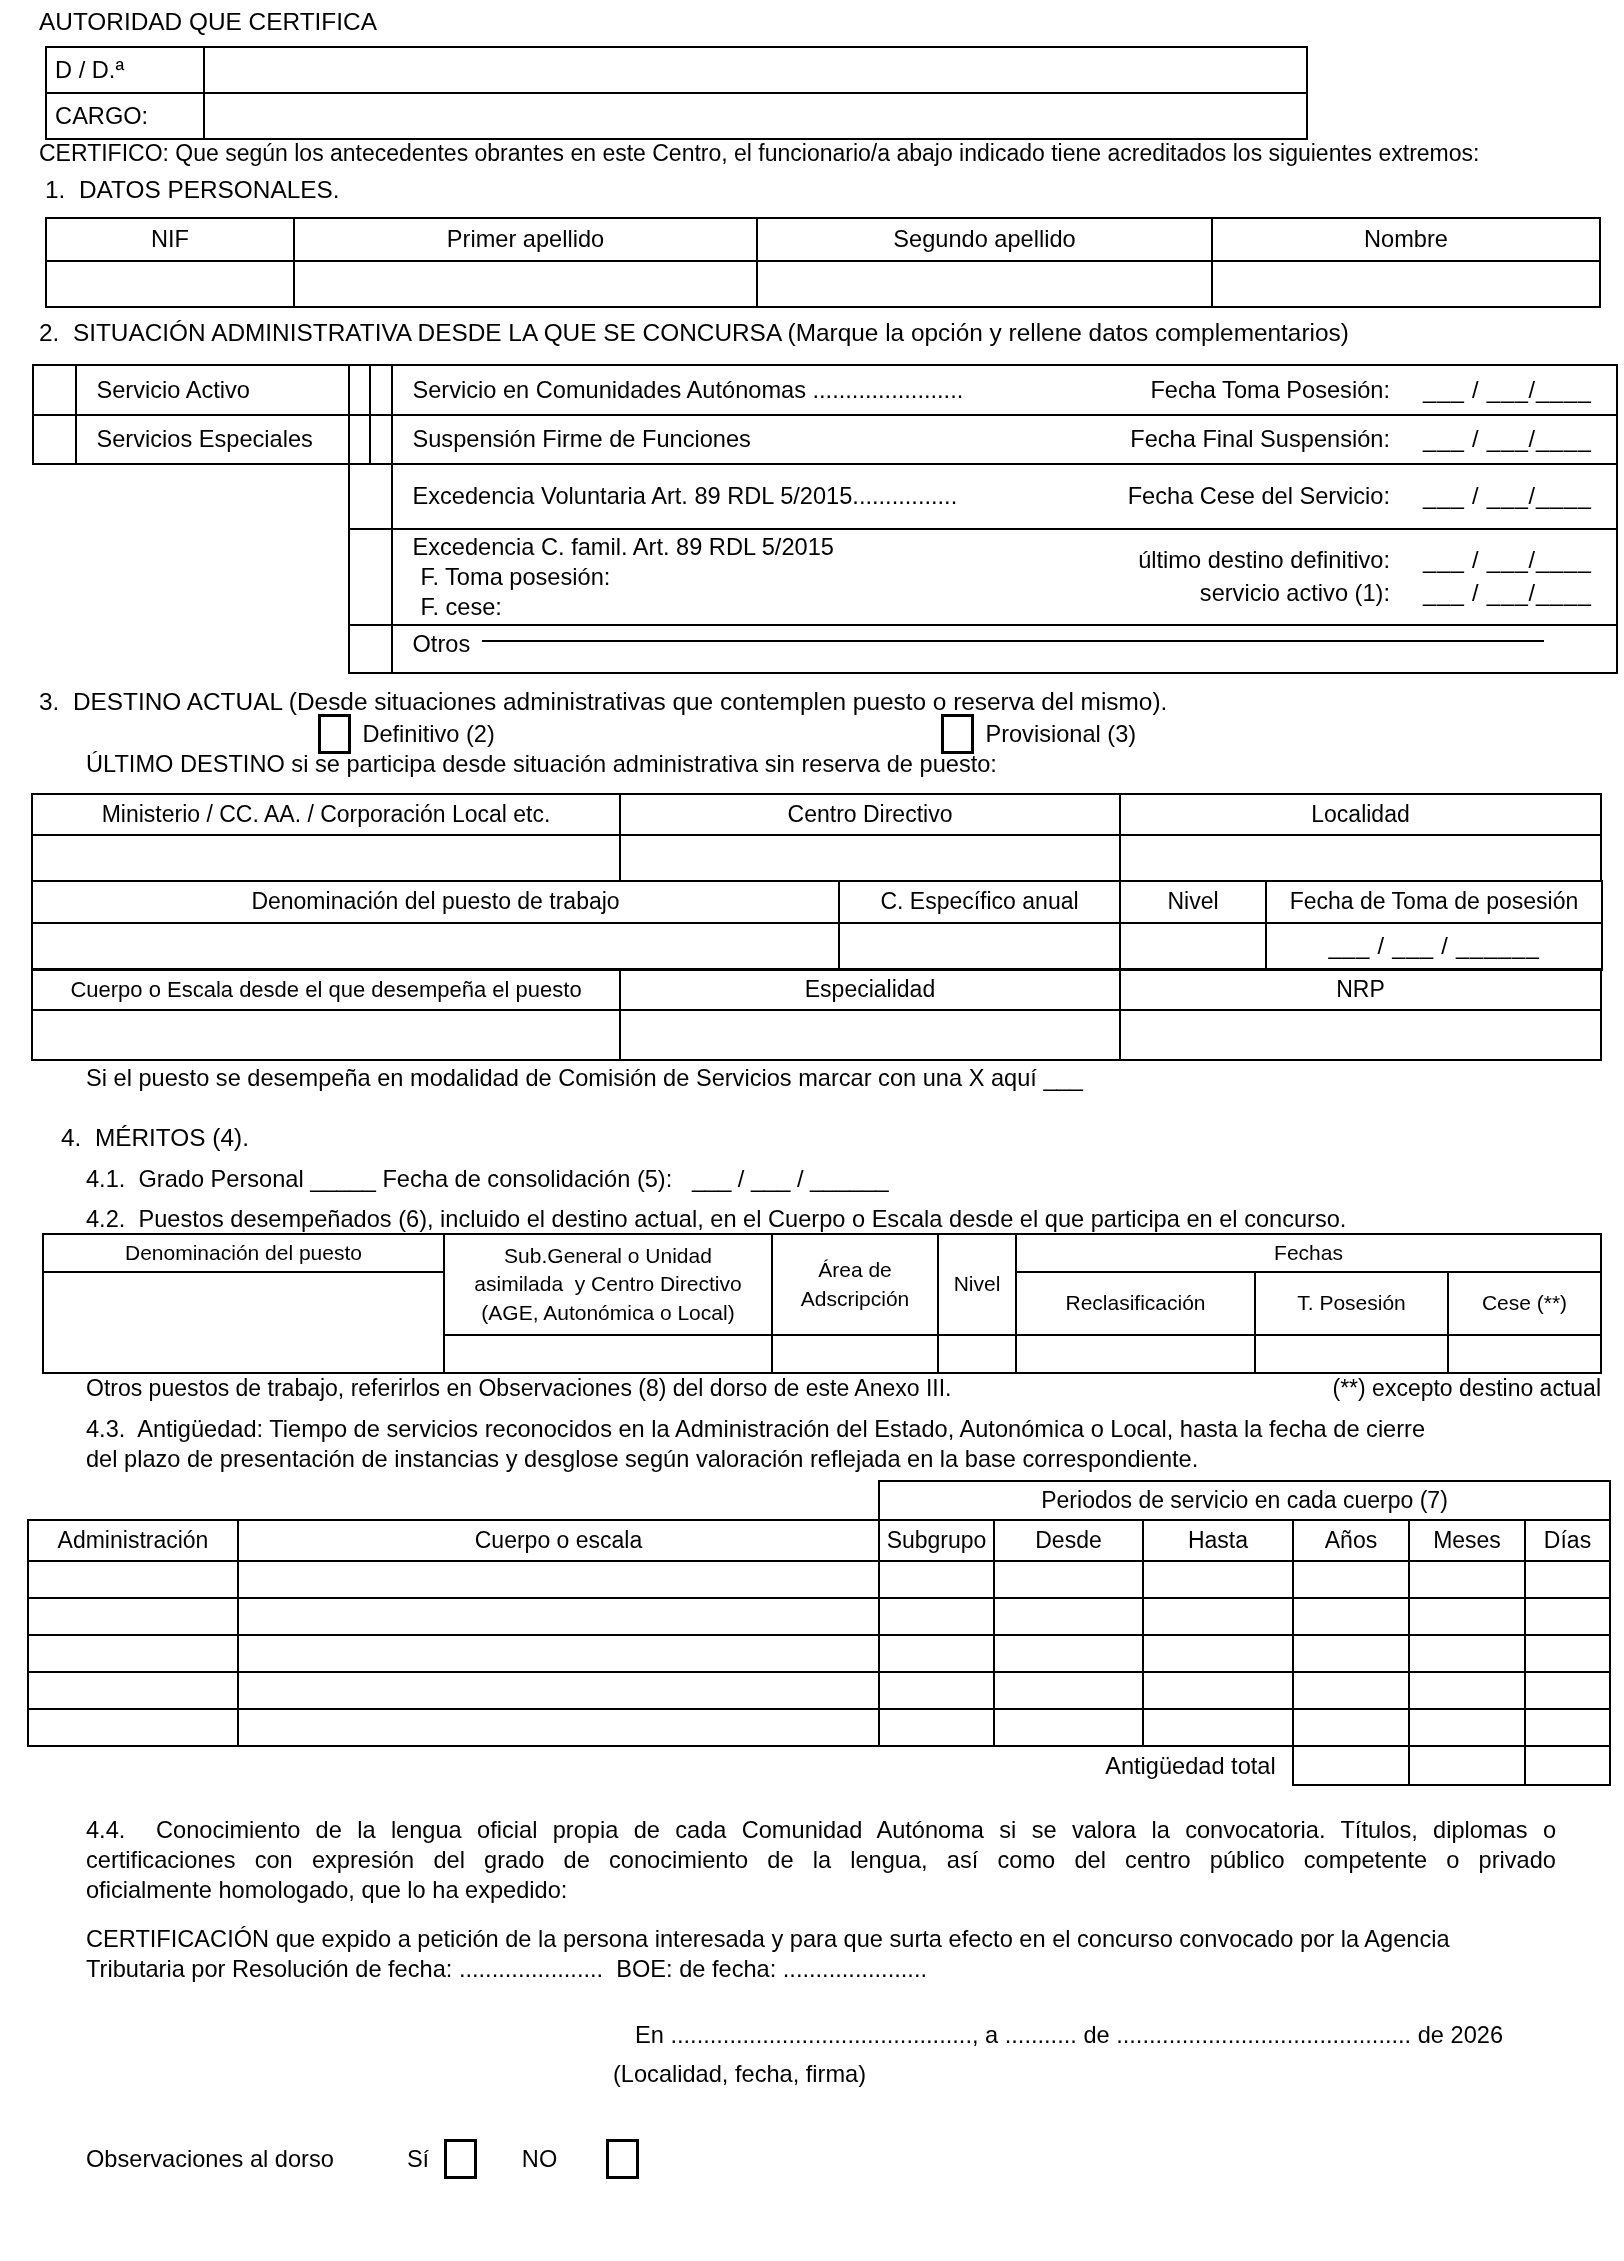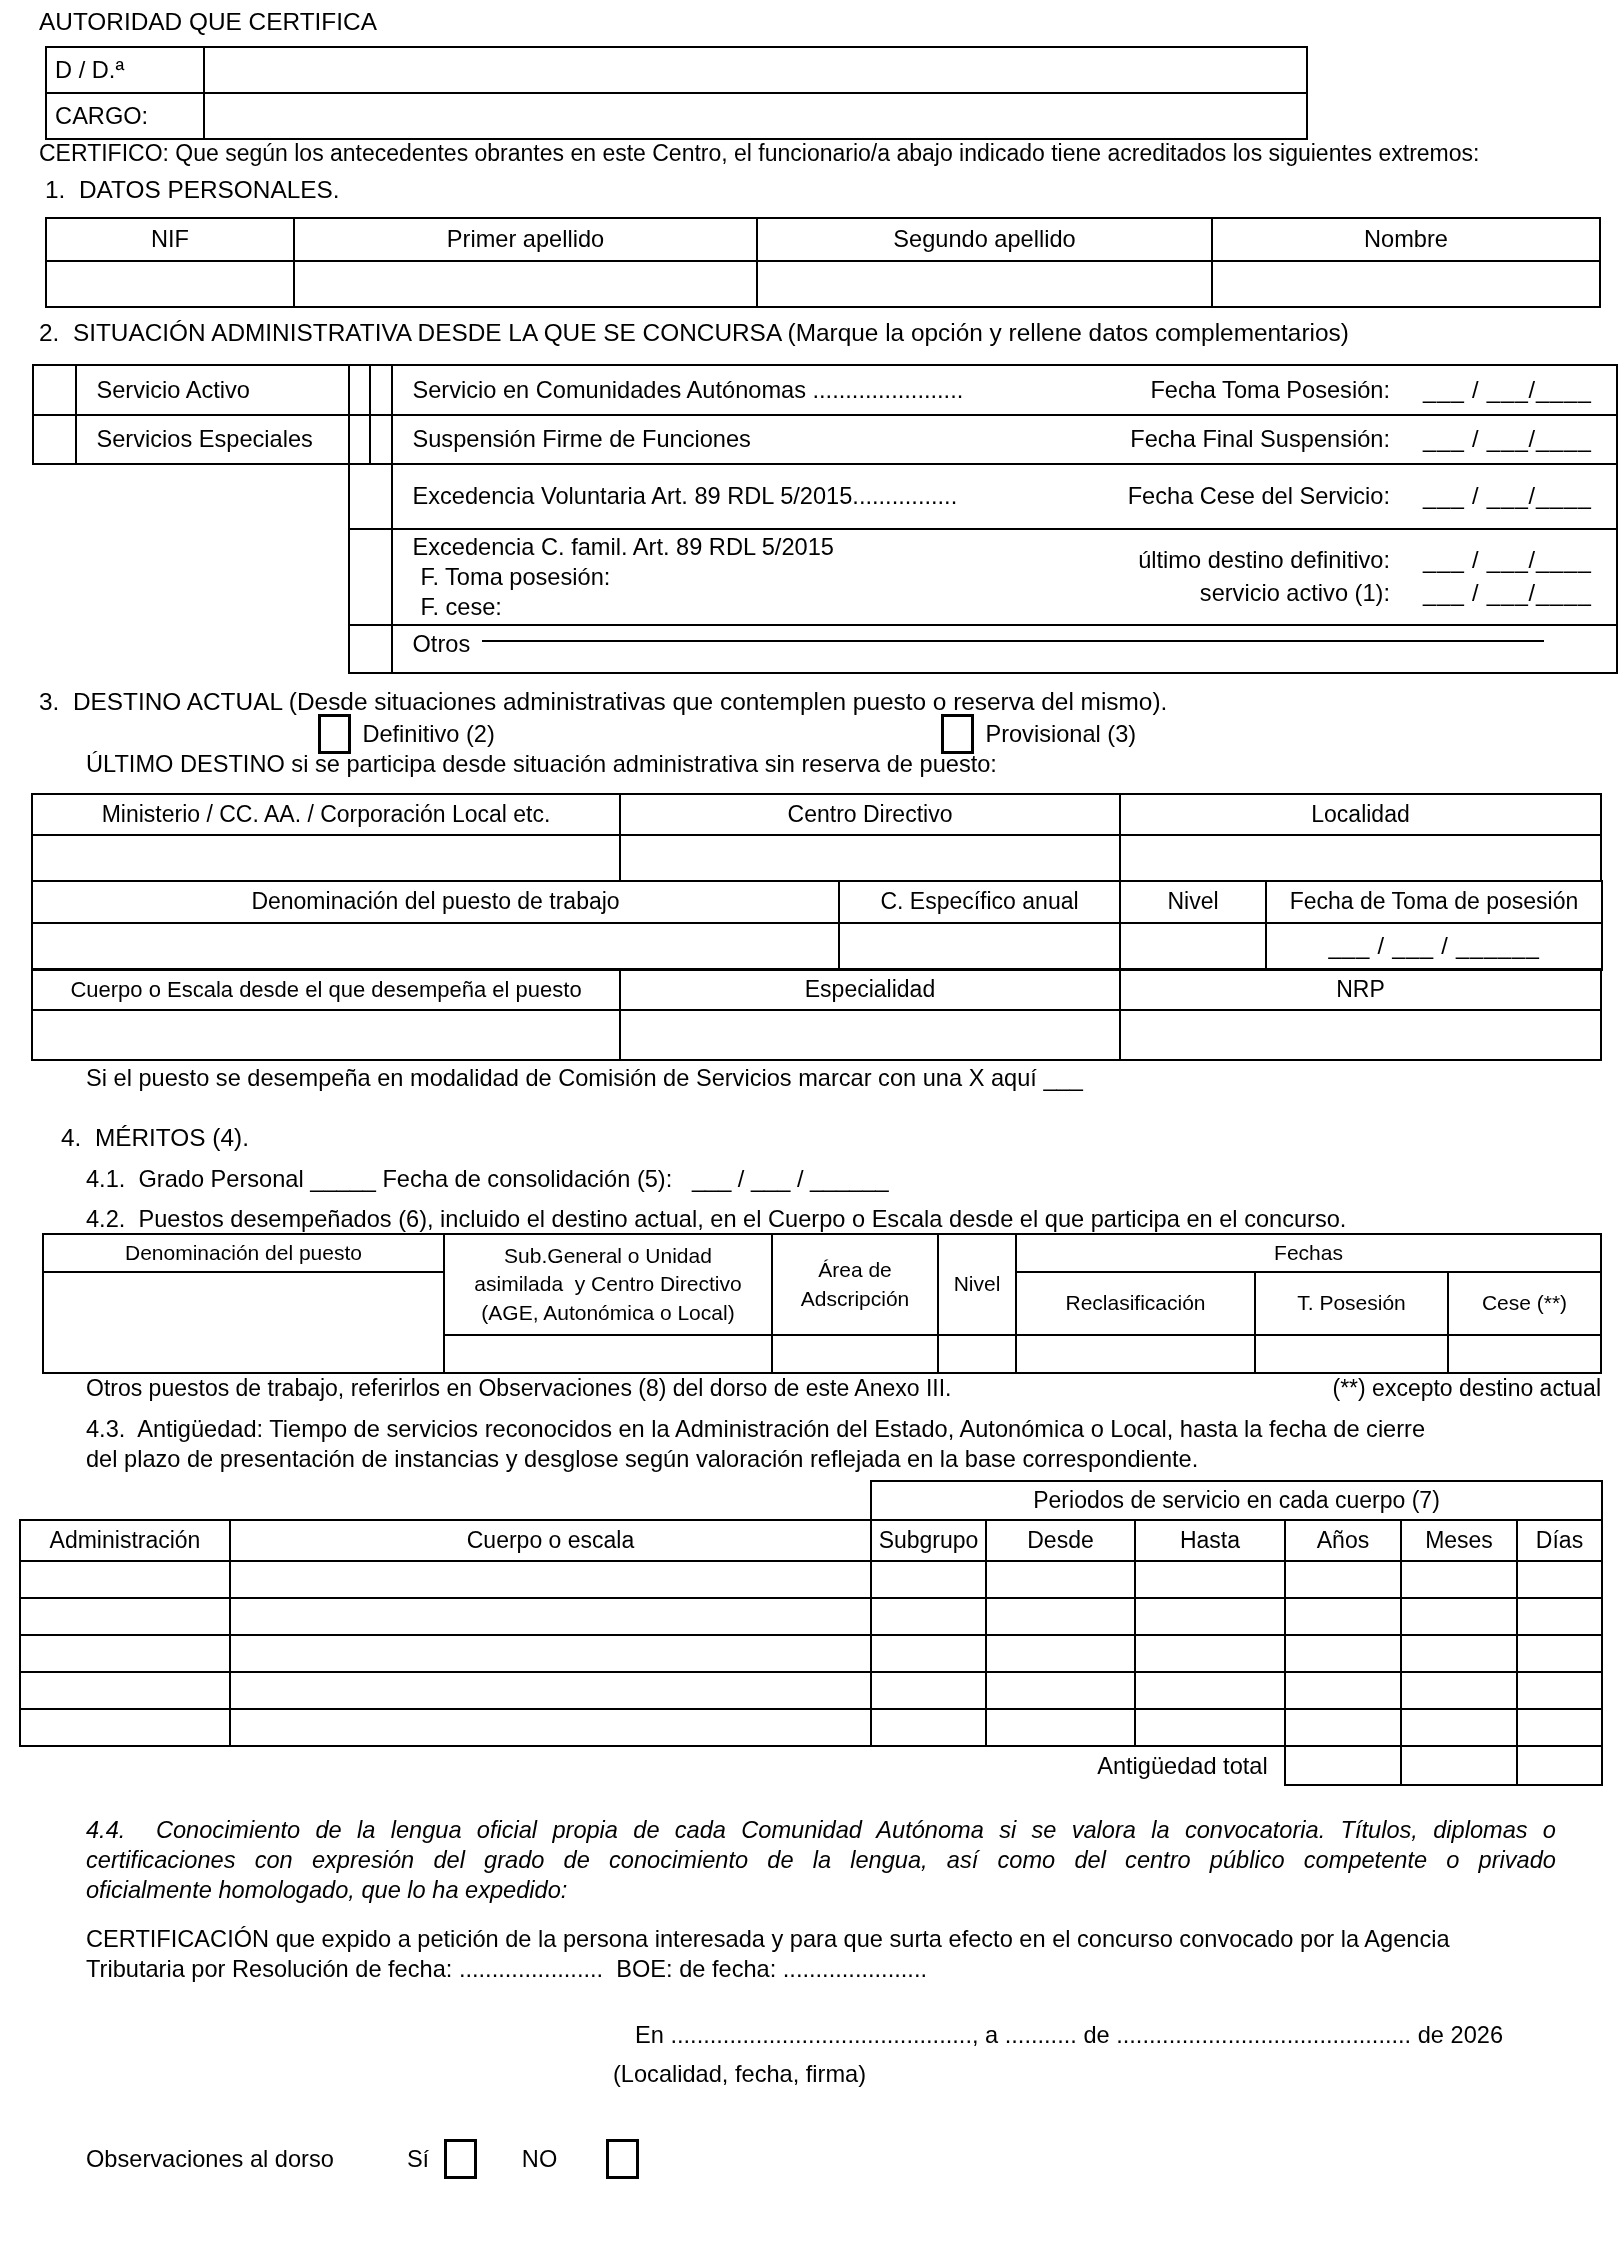--- a/index.html
+++ b/index.html
@@ -316,21 +316,21 @@
   <div class="abs" style="left:86px;top:1375px;width:1515px;display:flex;justify-content:space-between;font-size:23px;">
     <span data-bind="s4.note_left">Otros puestos de trabajo, referirlos en Observaciones (8) del dorso de este Anexo III.</span>
     <span data-bind="s4.note_right">(**) excepto destino actual</span>
   </div>
 
   <div class="abs par" style="left:86px;top:1414px;width:1483px;">
     <div data-bind="s4.s43l1">4.3.  Antigüedad: Tiempo de servicios reconocidos en la Administración del Estado, Autonómica o Local, hasta la fecha de cierre</div>
     <div data-bind="s4.s43l2">del plazo de presentación de instancias y desglose según valoración reflejada en la base correspondiente.</div>
   </div>
 
-  <table class="t43 abs" style="left:19px;top:1480px;width:1582px;padding-left:44px;">
+  <table class="t43 abs" style="left:27px;top:1480px;width:1582px;padding-left:44px;">
     <colgroup>
       <col style="width:210px">
         <col style="width:641px">
         <col style="width:115px">
         <col style="width:149px">
       <col style="width:150px">
         <col style="width:116px">
         <col style="width:116px">
         <col style="width:85px">
     </colgroup>
@@ -401,21 +401,21 @@
         </tr>
     <tr class="tot">
       <td colspan="5" class="nb lab" data-bind="s4.t43.total">Antigüedad total</td>
       <td></td>
       <td></td>
       <td></td>
     </tr>
   </tbody>
     </table>
 
-  <div class="abs par" style="left:86px;top:1815px;width:1470px;font-style:italic;">
+  <div class="abs par" style="left:86px;top:1815px;width:1470px;">
     <div class="jline" data-bind="s4.s44l1">4.4.  Conocimiento de la lengua oficial propia de cada Comunidad Autónoma si se valora la convocatoria. Títulos, diplomas o</div>
     <div class="jline" data-bind="s4.s44l2">certificaciones con expresión del grado de conocimiento de la lengua, así como del centro público competente o privado</div>
     <div data-bind="s4.s44l3">oficialmente homologado, que lo ha expedido:</div>
   </div>
 
   <div class="abs par" style="left:86px;top:1924px;width:1470px;">
     <div data-bind="s4.certl1">CERTIFICACIÓN que expido a petición de la persona interesada y para que surta efecto en el concurso convocado por la Agencia</div>
     <div data-bind="s4.certl2">Tributaria por Resolución de fecha: ......................  BOE: de fecha: ......................</div>
   </div>
 

